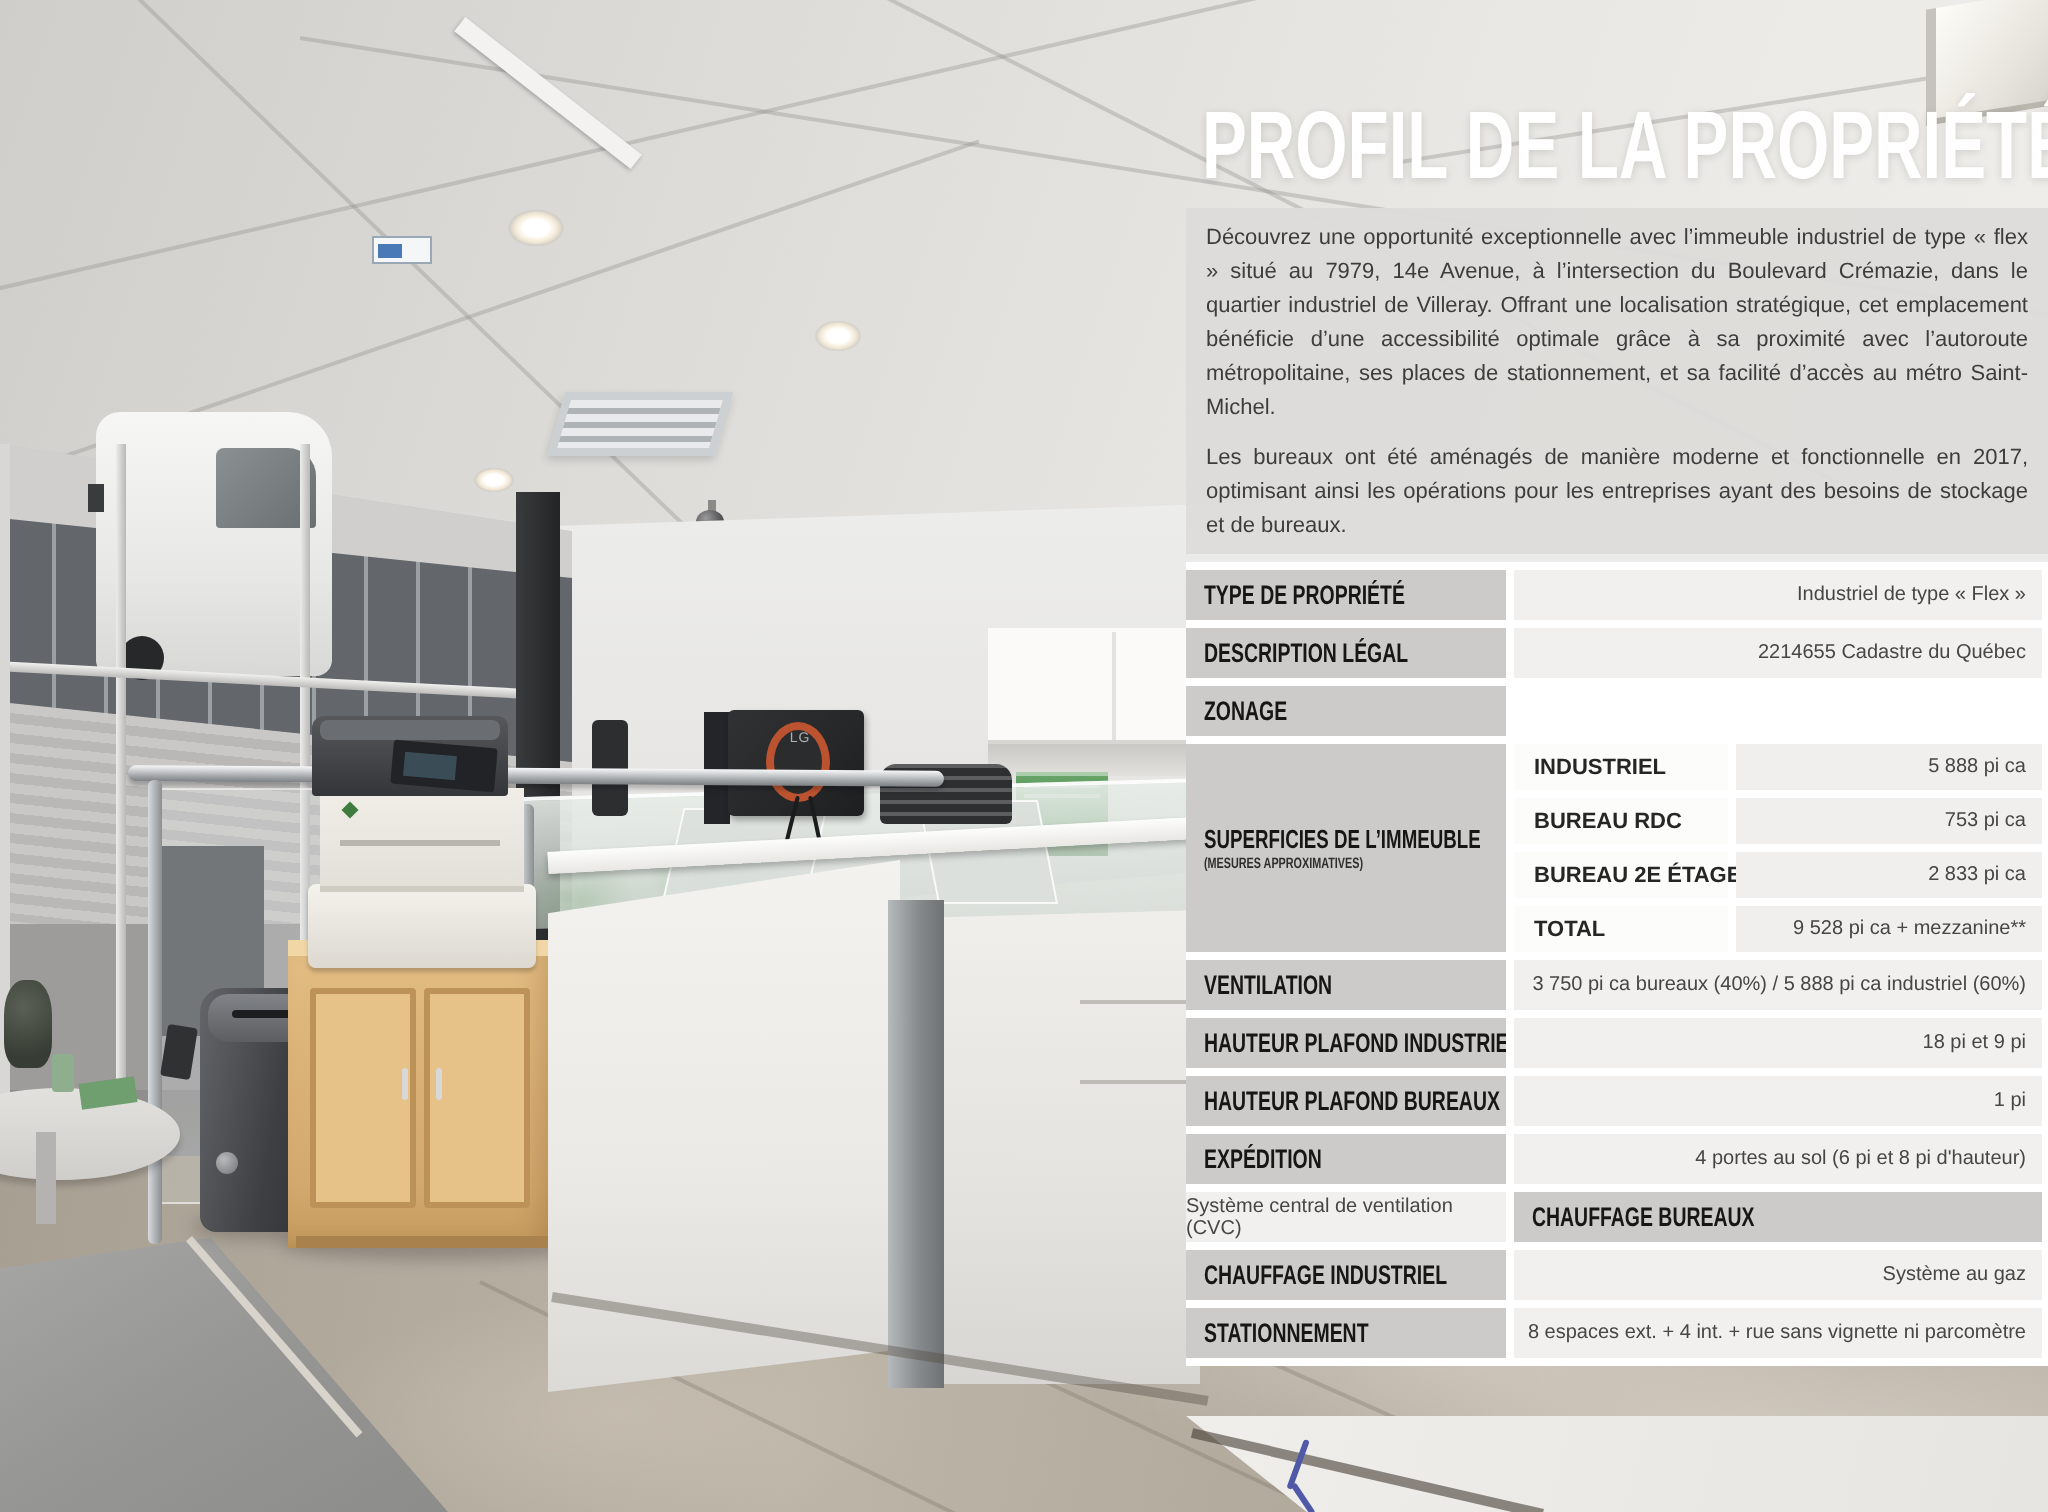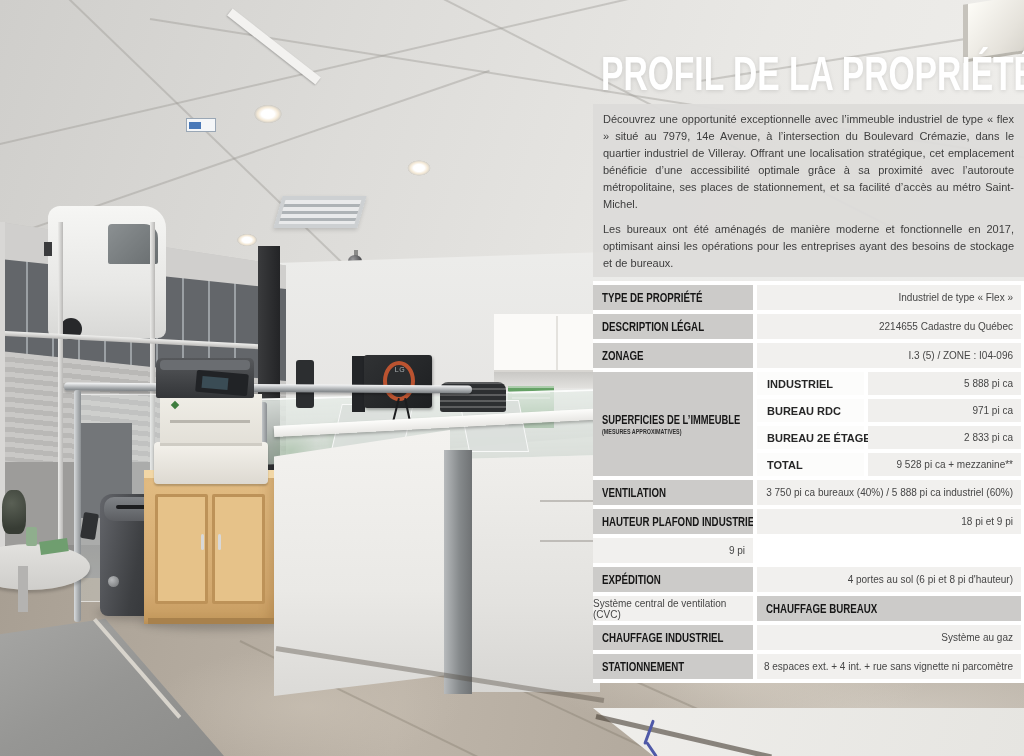--- a/index.html
+++ b/index.html
@@ -358,35 +358,34 @@
       <div class="prow">
         <div class="cell lab">
           <span class="cond">DESCRIPTION LÉGAL</span>
         </div>
         <div class="cell val">2214655 Cadastre du Québec</div>
       </div>
       <div class="prow">
         <div class="cell lab">
           <span class="cond">ZONAGE</span>
         </div>
-        <div class="cell val">I.3 (5) / ZONE : I04-096</div>
       </div>
       <div class="prow">
         <div class="glabel">
           <span class="cond main">SUPERFICIES DE L’IMMEUBLE</span>
           <span class="cond note">(MESURES APPROXIMATIVES)</span>
         </div>
         <div class="gitems">
           <div class="subrow">
             <div class="cell sublab">INDUSTRIEL</div>
             <div class="cell subval">5 888 pi ca</div>
           </div>
           <div class="subrow">
             <div class="cell sublab">BUREAU RDC</div>
-            <div class="cell subval">971 pi ca</div>
+            <div class="cell subval">753 pi ca</div>
           </div>
           <div class="subrow">
             <div class="cell sublab">BUREAU 2E ÉTAGE</div>
             <div class="cell subval">2 833 pi ca</div>
           </div>
           <div class="subrow">
             <div class="cell sublab">TOTAL</div>
             <div class="cell subval">9 528 pi ca + mezzanine**</div>
           </div>
         </div>
@@ -397,21 +396,24 @@
         </div>
         <div class="cell val sm">3 750 pi ca bureaux (40%) / 5 888 pi ca industriel (60%)</div>
       </div>
       <div class="prow">
         <div class="cell lab">
           <span class="cond">HAUTEUR PLAFOND INDUSTRIEL</span>
         </div>
         <div class="cell val">18 pi et 9 pi</div>
       </div>
       <div class="prow">
-        <div class="cell val">9 pi</div>
+        <div class="cell lab">
+          <span class="cond">HAUTEUR PLAFOND BUREAUX</span>
+        </div>
+        <div class="cell val">1 pi</div>
       </div>
       <div class="prow">
         <div class="cell lab">
           <span class="cond">EXPÉDITION</span>
         </div>
         <div class="cell val">4 portes au sol (6 pi et 8 pi d'hauteur)</div>
       </div>
       <div class="prow">
         <div class="cell val">Système central de ventilation (CVC)</div>
         <div class="cell lab">

